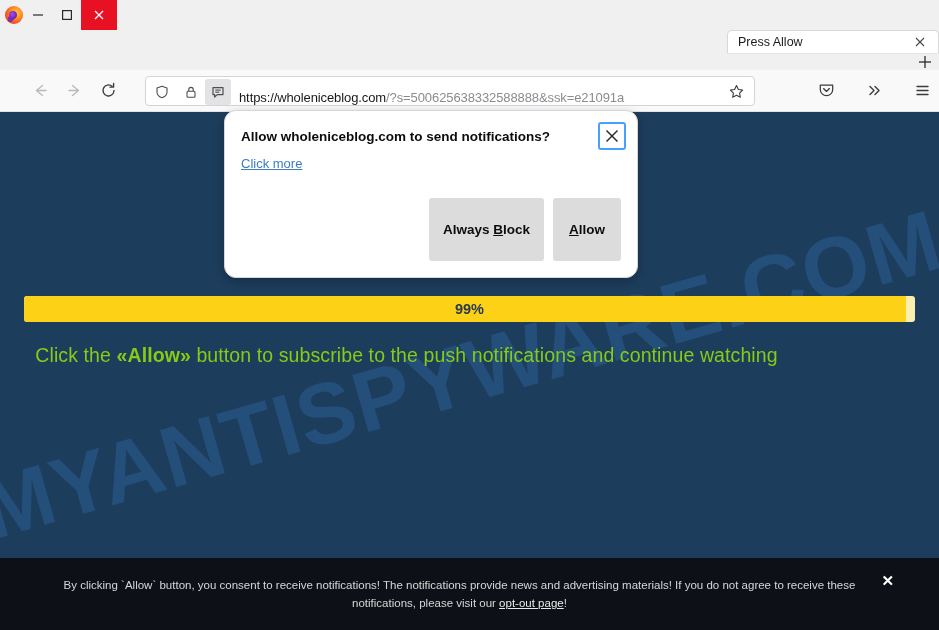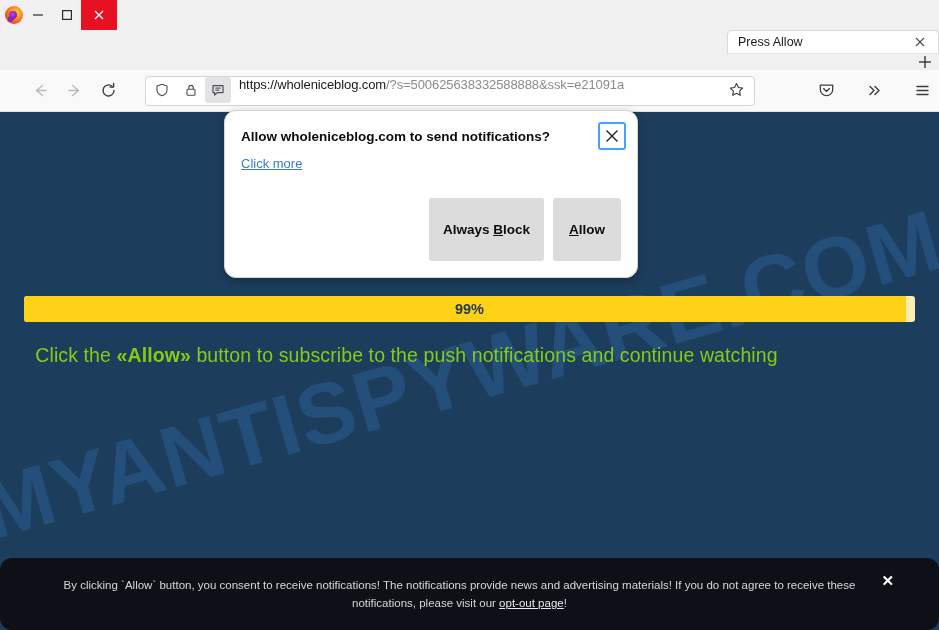--- a/index.html
+++ b/index.html
@@ -89,21 +89,21 @@
   .navbtn.dim { color: #b9b9bd; }
   .navbtn.first { margin-left: 26px; }
 
   .urlbar {
     flex: 0 0 auto;
     margin-left: 22px;
     width: 610px; height: 30px;
     background: #fff;
     border: 1px solid #d4d4d7;
     border-radius: 4px;
-    display: flex; align-items: flex-start;
+    display: flex; align-items: flex-end;
   }
   .url-icon {
     width: 26px; height: 26px; margin-left: 3px;
     display: flex; align-items: center; justify-content: center;
     color: #4e4e52; flex: 0 0 auto;
   }
   .url-icon.notif {
     background: #e3e3e5; border-radius: 3px; margin-left: 1px;
     position: relative;
   }
@@ -164,21 +164,21 @@
     text-align: center;
     font-size: 19.5px; color: #84cc16;
     letter-spacing: 0.1px;
   }
   .instruction b { font-weight: 700; }
 
   
   .consent {
     position: absolute; left: 0; bottom: 0; width: 939px; height: 72px;
     background: #0d1117;
-    display: flex; align-items: center; justify-content: center; border-radius: 12px;
+    display: flex; align-items: center; justify-content: center;
   }
   .consent-text {
     width: 845px; text-align: center;
     font-size: 11.5px; line-height: 18px; color: #d6d6d6;
     padding: 0 30px 0 10px;
   }
   .consent-text a { color: #eaeaea; text-decoration: underline; }
   .consent-close {
     position: absolute; right: 45px; top: 15px;
     font-size: 15px; font-weight: 700; color: #ffffff;

